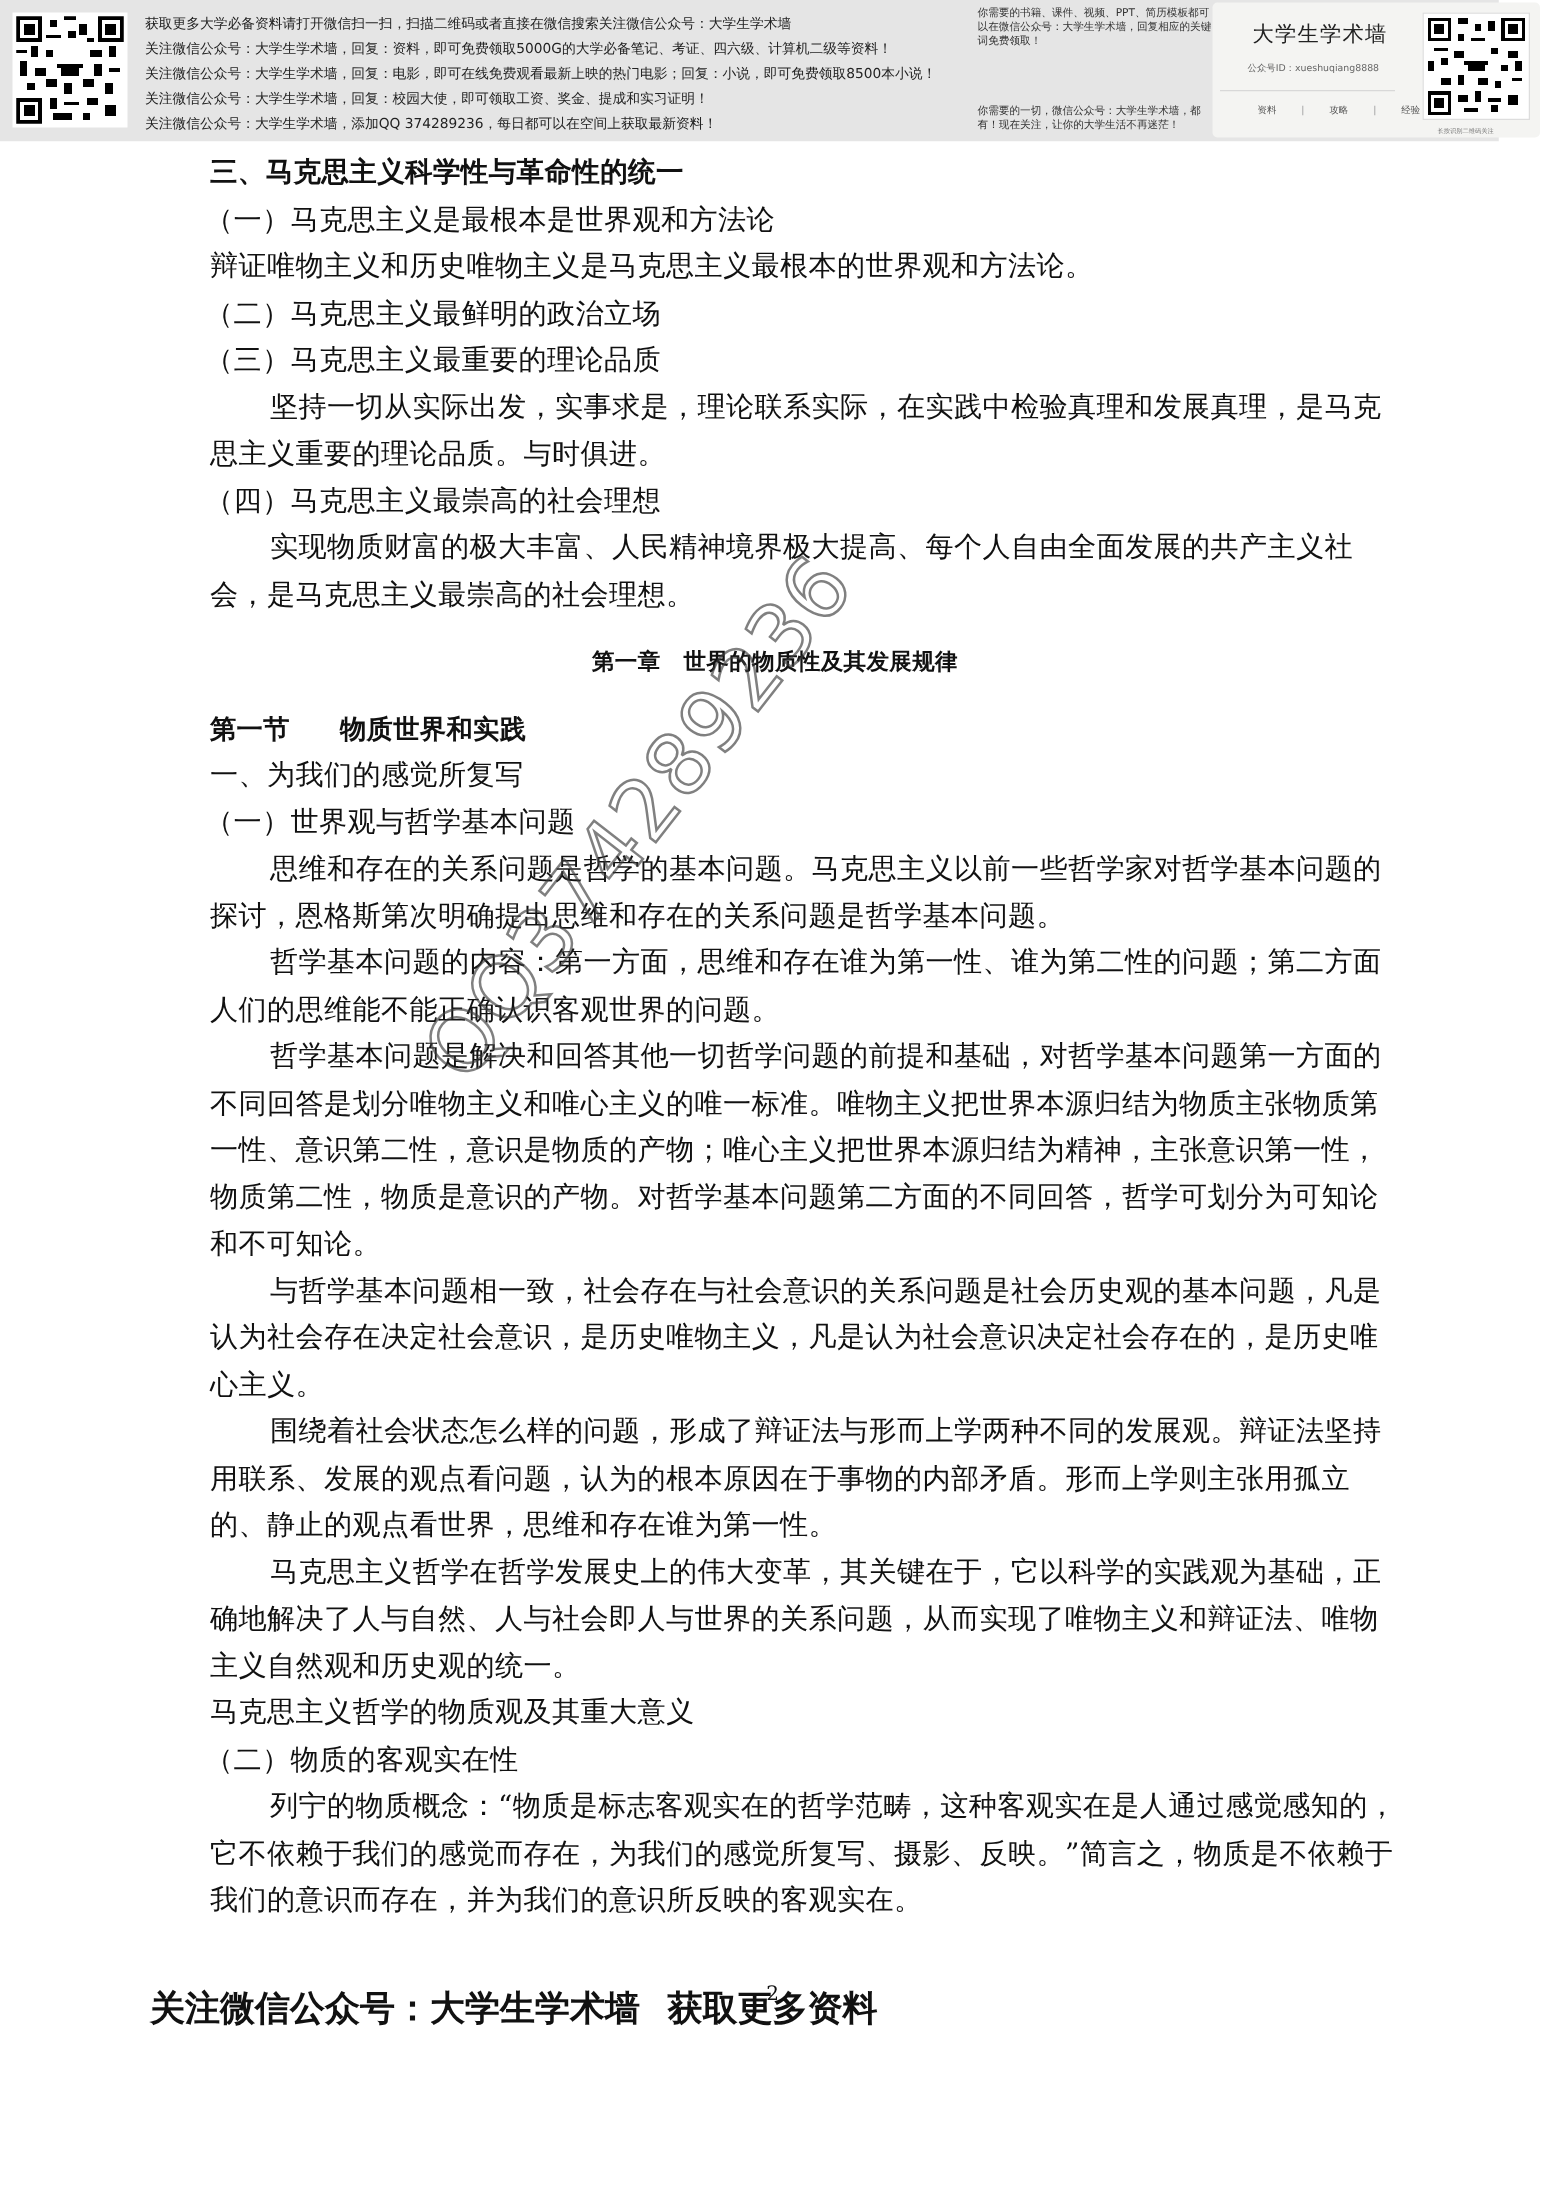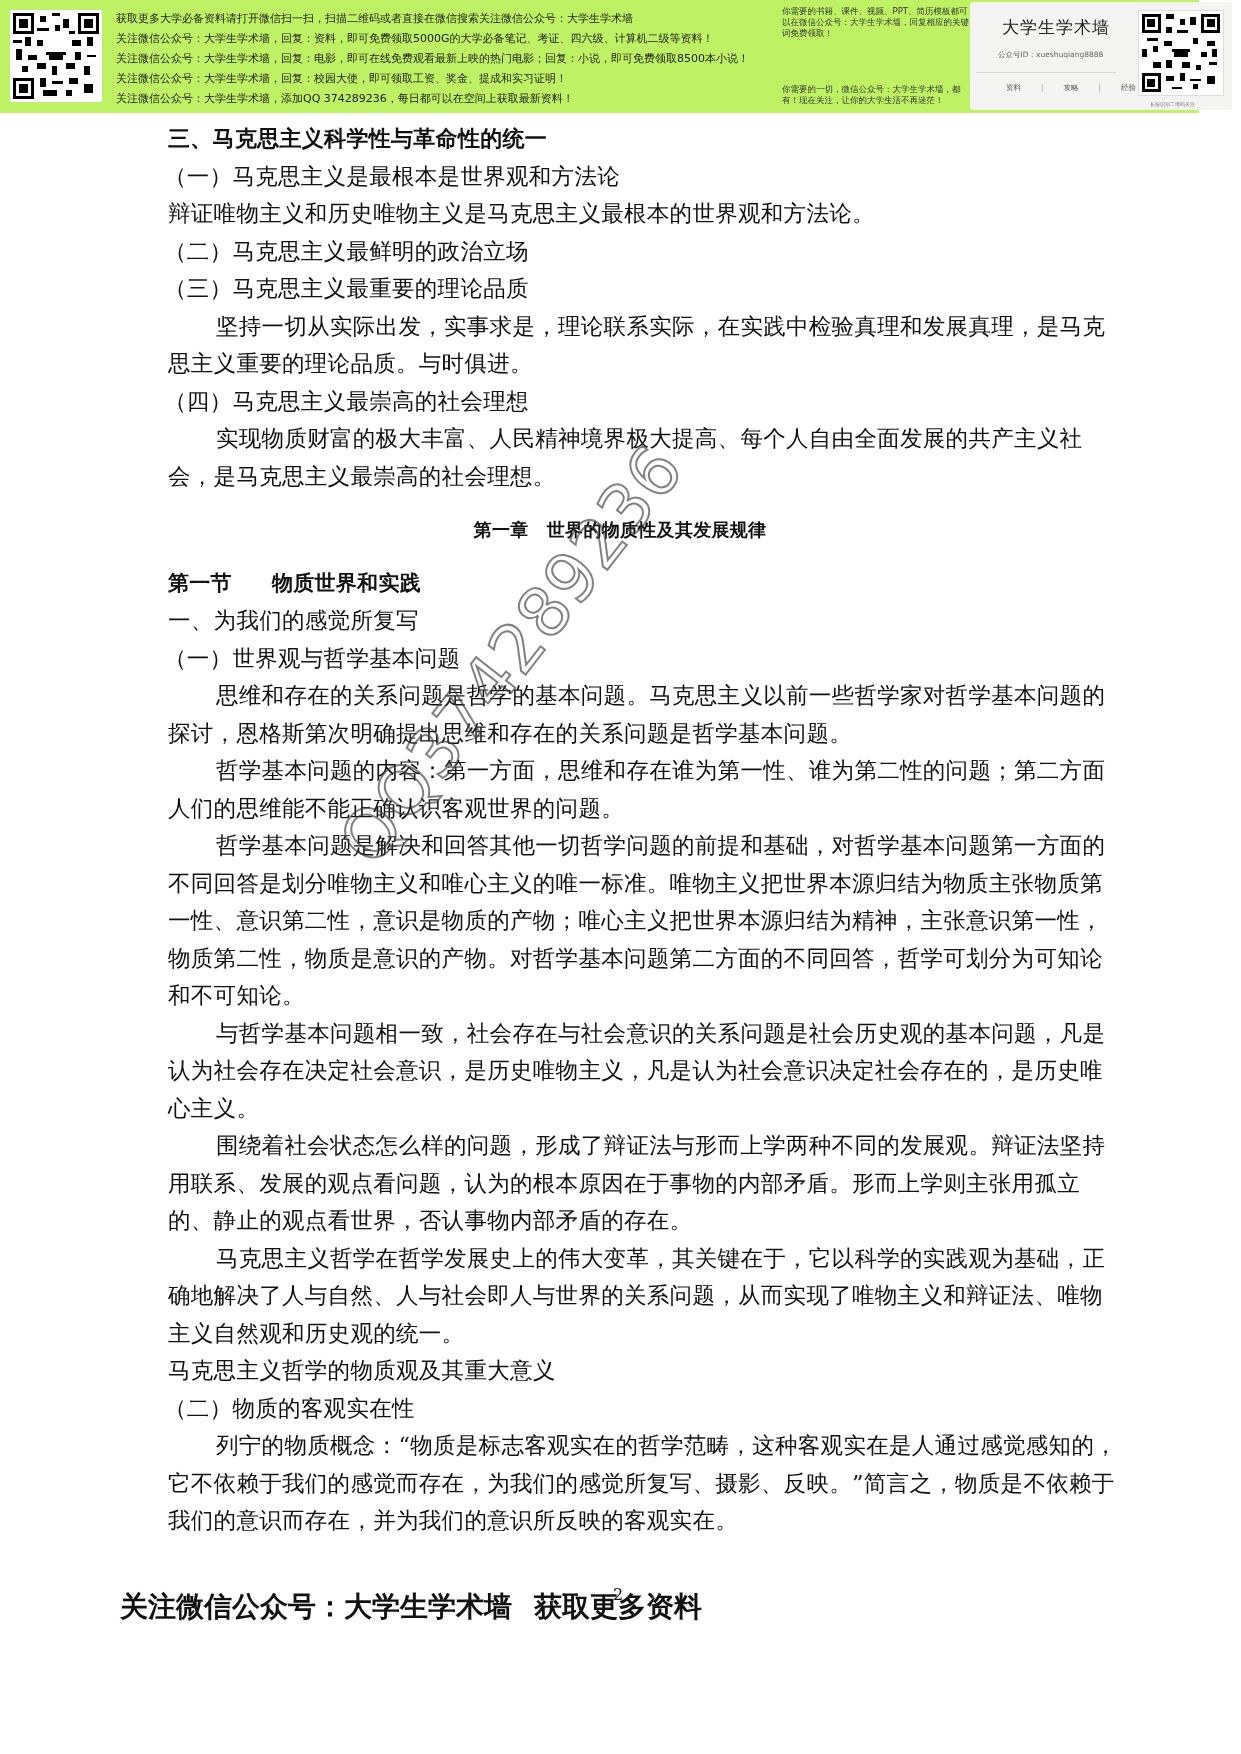--- a/index.html
+++ b/index.html
@@ -4,21 +4,21 @@
   <style>
     html, body { margin: 0; padding: 0; }
     body {
       width: 1241px; height: 1754px; position: relative; overflow: hidden;
       background: #ffffff; color: #111;
       font-family: "DejaVu Serif", "Liberation Serif", serif;
     }
     
     .banner {
       position: absolute; left: 0; top: 0; width: 1199px; height: 113px;
-      background: #bef264;
+      background: #e5e5e5;
     }
     .qr {
       position: absolute; width: 92px; height: 92px; background: #fff;
       box-sizing: border-box; padding: 3px;
     }
     .qr svg { width: 100%; height: 100%; display: block; }
     .qr-left { left: 10px; top: 10px; }
     .banner-lines {
       position: absolute; left: 116px; top: 9px; width: 650px;
       font-family: "DejaVu Sans", "Liberation Sans", sans-serif;
@@ -229,21 +229,21 @@
 
   <p class="p bold section">
     <span>第一节</span><span class="gap"></span><span>物质世界和实践</span>
   </p>
   <p class="p sub">一、为我们的感觉所复写</p>
   <p class="p sub-tight">（一）世界观与哲学基本问题</p>
   <p class="p indent">思维和存在的关系问题是哲学的基本问题。马克思主义以前一些哲学家对哲学基本问题的探讨，恩格斯第次明确提出思维和存在的关系问题是哲学基本问题。</p>
   <p class="p indent">哲学基本问题的内容：第一方面，思维和存在谁为第一性、谁为第二性的问题；第二方面人们的思维能不能正确认识客观世界的问题。</p>
   <p class="p indent">哲学基本问题是解决和回答其他一切哲学问题的前提和基础，对哲学基本问题第一方面的不同回答是划分唯物主义和唯心主义的唯一标准。唯物主义把世界本源归结为物质主张物质第一性、意识第二性，意识是物质的产物；唯心主义把世界本源归结为精神，主张意识第一性，物质第二性，物质是意识的产物。对哲学基本问题第二方面的不同回答，哲学可划分为可知论和不可知论。</p>
   <p class="p indent">与哲学基本问题相一致，社会存在与社会意识的关系问题是社会历史观的基本问题，凡是认为社会存在决定社会意识，是历史唯物主义，凡是认为社会意识决定社会存在的，是历史唯心主义。</p>
-  <p class="p indent">围绕着社会状态怎么样的问题，形成了辩证法与形而上学两种不同的发展观。辩证法坚持用联系、发展的观点看问题，认为的根本原因在于事物的内部矛盾。形而上学则主张用孤立的、静止的观点看世界，否认事物内部矛盾的存在。</p>
+  <p class="p indent">围绕着社会状态怎么样的问题，形成了辩证法与形而上学两种不同的发展观。辩证法坚持用联系、发展的观点看问题，认为的根本原因在于事物的内部矛盾。形而上学则主张用孤立的、静止的观点看世界，思维和存在谁为第一性。</p>
   <p class="p indent">马克思主义哲学在哲学发展史上的伟大变革，其关键在于，它以科学的实践观为基础，正确地解决了人与自然、人与社会即人与世界的关系问题，从而实现了唯物主义和辩证法、唯物主义自然观和历史观的统一。</p>
   <p class="p sub">马克思主义哲学的物质观及其重大意义</p>
   <p class="p sub-tight">（二）物质的客观实在性</p>
   <p class="p indent">列宁的物质概念：“物质是标志客观实在的哲学范畴，这种客观实在是人通过感觉感知的，它不依赖于我们的感觉而存在，为我们的感觉所复写、摄影、反映。”简言之，物质是不依赖于我们的意识而存在，并为我们的意识所反映的客观实在。</p>
 </div>
 
 <div class="watermark">QQ374289236</div>
 
 <div class="footer">
   <span>关注微信公众号：大学生学术墙</span><span class="gap"></span><span>获取更多资料</span>

